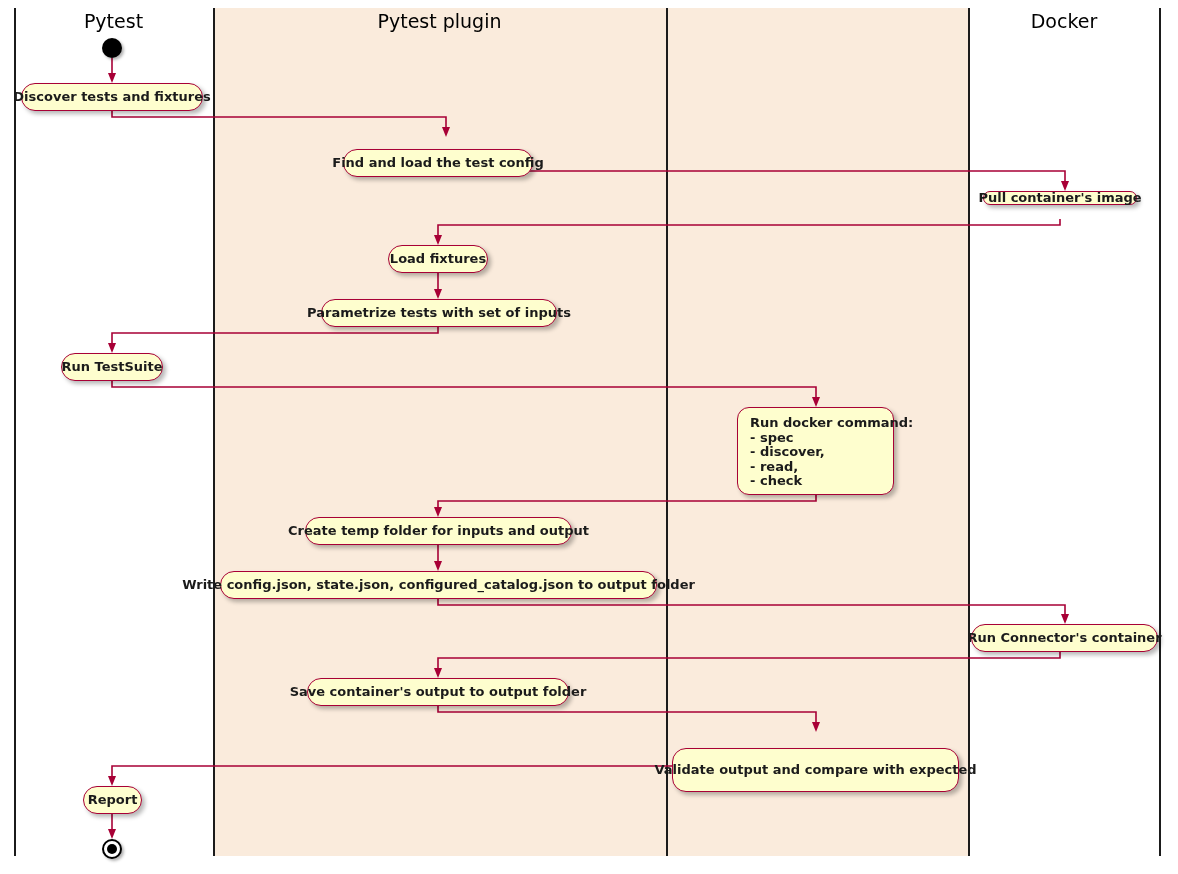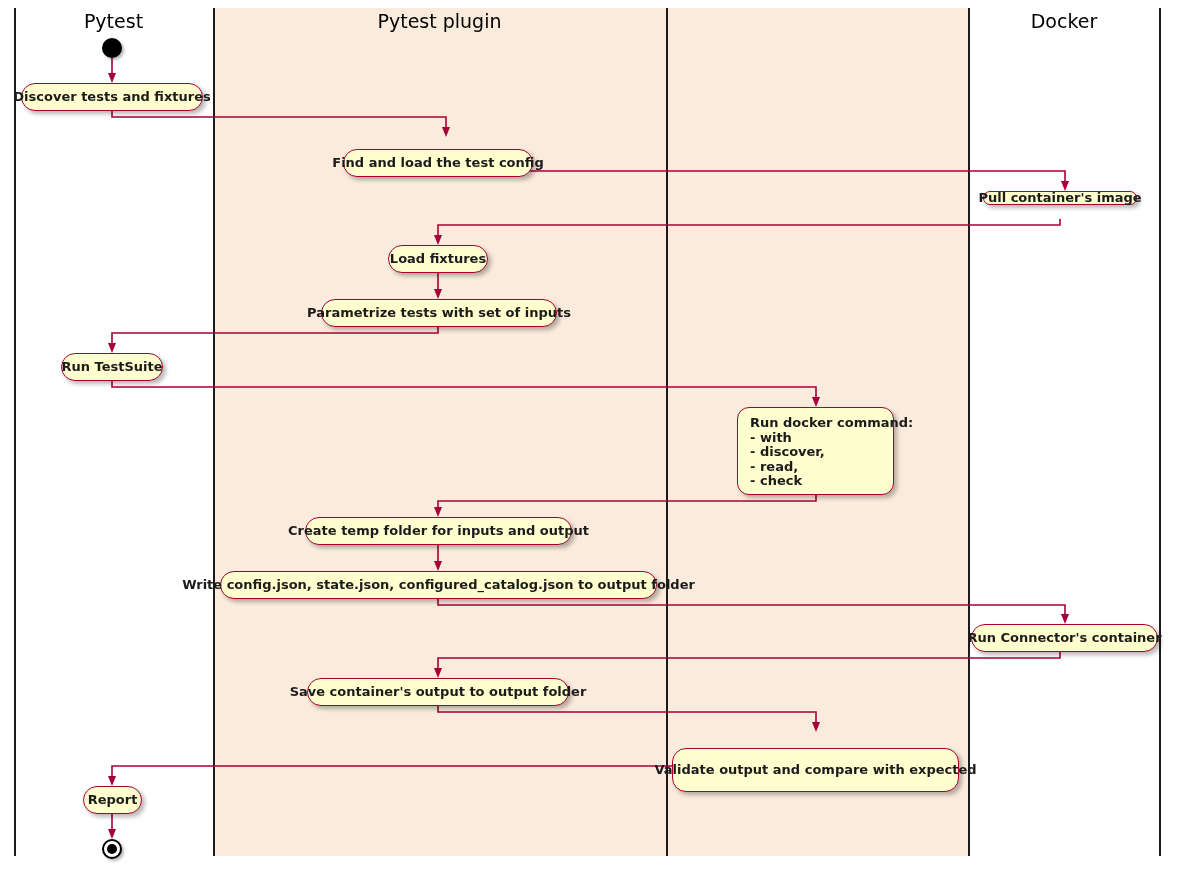--- a/index.html
+++ b/index.html
@@ -188,21 +188,21 @@
 
   <div class="activity center" style="left:983px;top:191px;width:154px;height:14px;">Pull container's image</div>
 
   <div class="activity center" style="left:388px;top:245px;width:100px;height:28px;">Load fixtures</div>
 
   <div class="activity center" style="left:321px;top:299px;width:236px;height:28px;">Parametrize tests with set of inputs</div>
 
   <div class="activity center" style="left:61px;top:353px;width:102px;height:28px;">Run TestSuite</div>
 
   <div class="activity multiline" style="left:737px;top:407px;width:157px;height:88px;">Run docker command:
-- with
+- spec
 - discover,
 - read,
 - check</div>
 
   <div class="activity center" style="left:305px;top:517px;width:267px;height:28px;">Create temp folder for inputs and output</div>
 
   <div class="activity center" style="left:220px;top:571px;width:437px;height:28px;">Write config.json, state.json, configured_catalog.json to output folder</div>
 
   <div class="activity center" style="left:971px;top:624px;width:187px;height:28px;">Run Connector's container</div>
 

